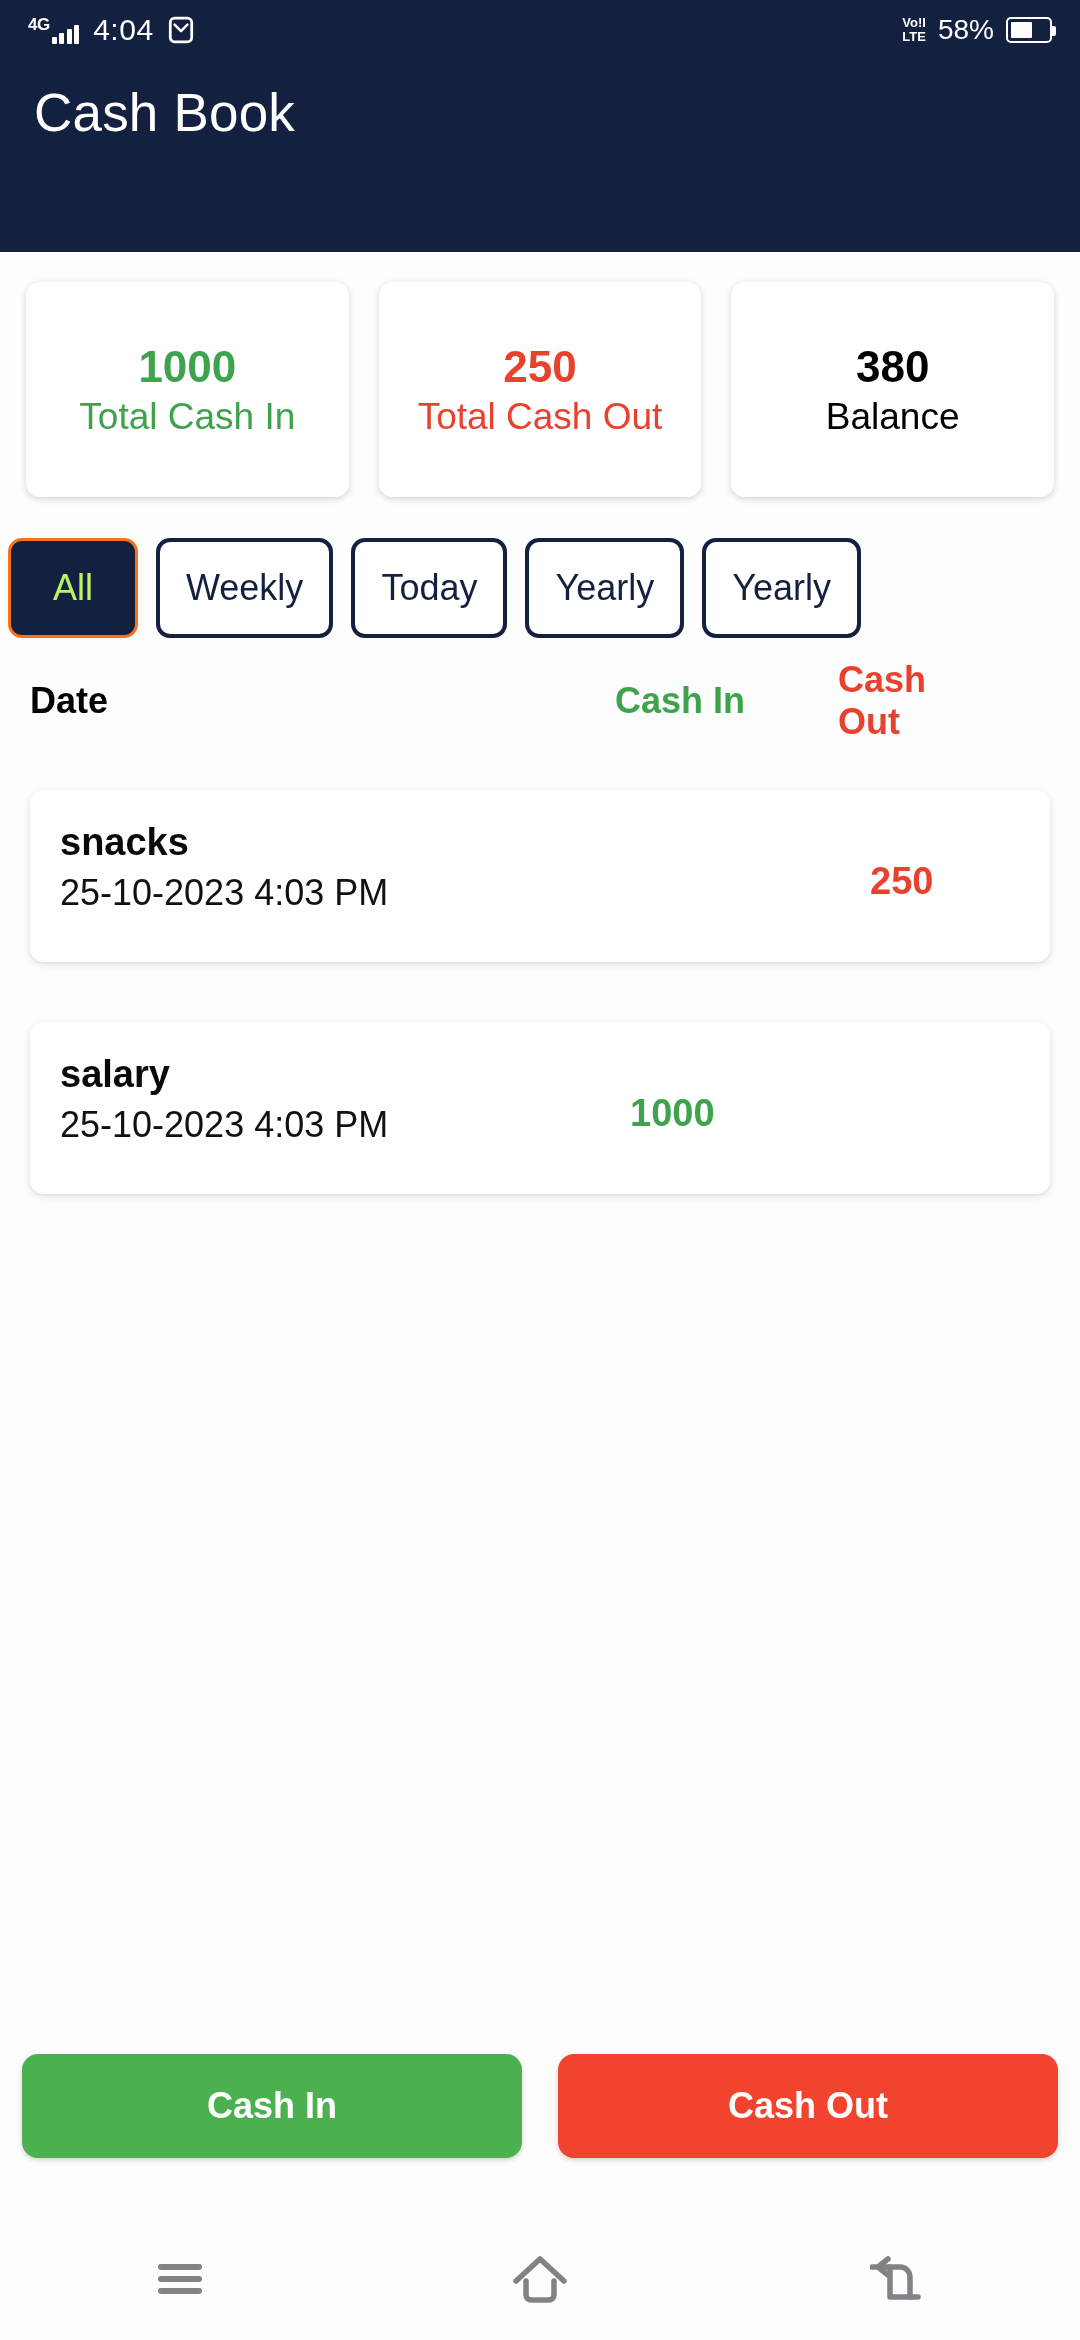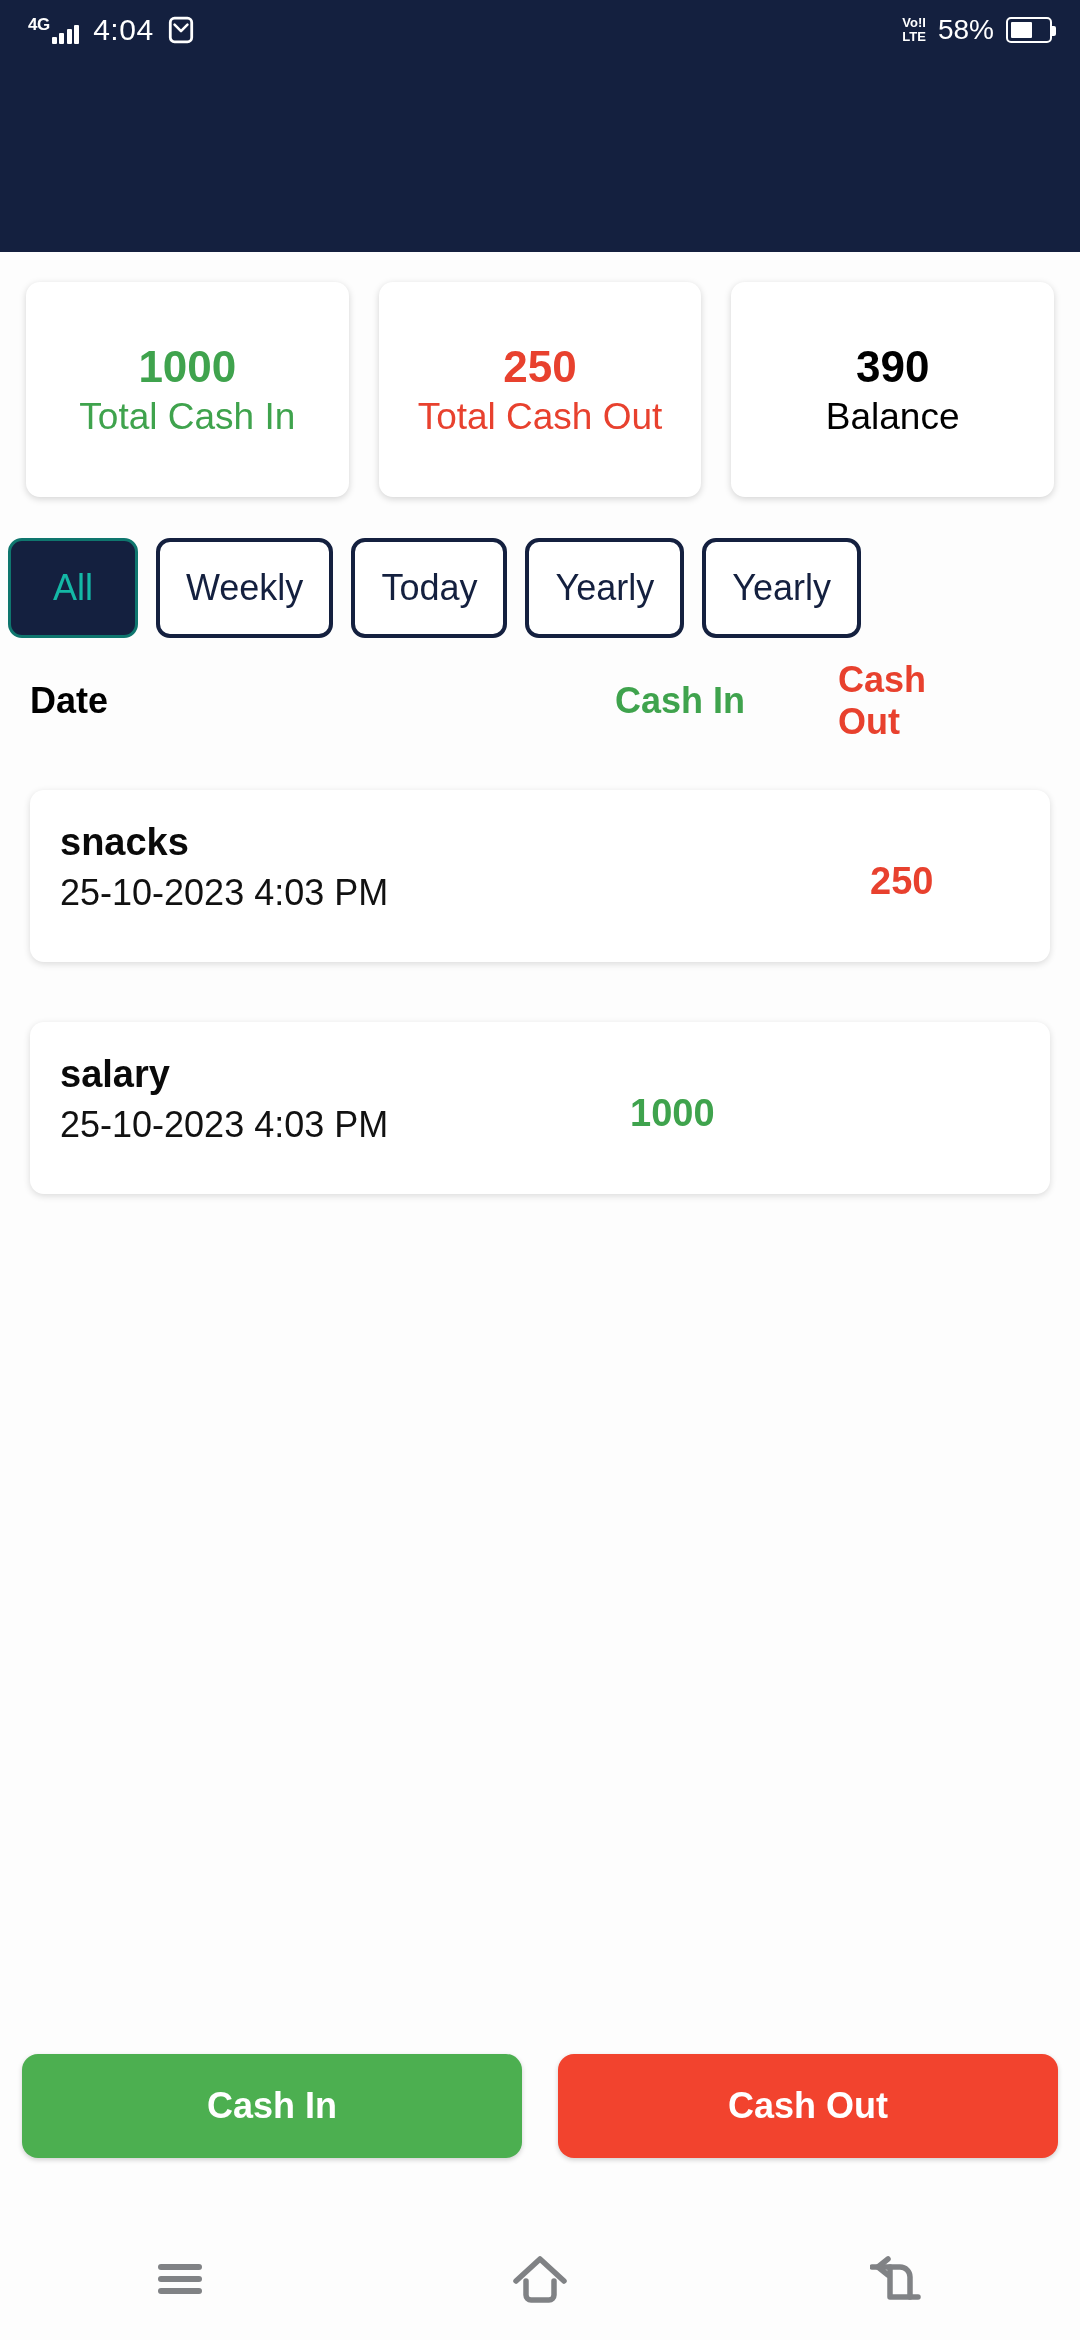--- a/index.html
+++ b/index.html
@@ -76,21 +76,21 @@
   
   .chips {
     position: absolute; top: 514px; left: 0; width: 1080px; height: 148px;
     display: flex; align-items: center; gap: 18px; padding: 0 8px;
   }
   .chip {
     height: 100px; min-width: 130px; padding: 0 26px;
     display: flex; align-items: center; justify-content: center;
     border-radius: 14px; font-size: 36px; white-space: nowrap;
   }
-  .chip.active { background: #14203f; color: #14b8a6; border: 3px solid #0f766e; }
+  .chip.active { background: #14203f; color: #bef264; border: 3px solid #f97316; }
   .chip.inactive { background: #ffffff; color: #14203f; border: 4px solid #14203f; }
 
   
   .col-head {
     position: absolute; top: 668px; left: 0; width: 941px; height: 66px;
     padding: 0 30px; display: flex; align-items: center;
     font-size: 36px; font-weight: bold;
   }
   .ch-date { flex: 0 0 auto; color: #000; }
   .ch-in   { position: absolute; left: 615px; color: #3fa34d; }
@@ -162,33 +162,34 @@
           <span>VoǃI</span><br>
           <span>LTE</span>
         </span>
         <span class="battery-pct">58%</span>
         <span class="battery">
             <b></b>
           </span>
       </div>
     </div>
 
+    <div class="app-title">Cash Book</div>
   </div>
 
   <div class="summary">
     <div class="sum-card">
       <div class="sum-value c-green">1000</div>
       <div class="sum-label c-green">Total Cash In</div>
     </div>
     <div class="sum-card">
       <div class="sum-value c-red">250</div>
       <div class="sum-label c-red">Total Cash Out</div>
     </div>
     <div class="sum-card">
-      <div class="sum-value c-black">390</div>
+      <div class="sum-value c-black">380</div>
       <div class="sum-label c-black">Balance</div>
     </div>
   </div>
 
   <div class="chips">
     <div class="chip active">All</div>
     <div class="chip inactive">Weekly</div>
     <div class="chip inactive">Today</div>
     <div class="chip inactive">Yearly</div>
     <div class="chip inactive">Yearly</div>

